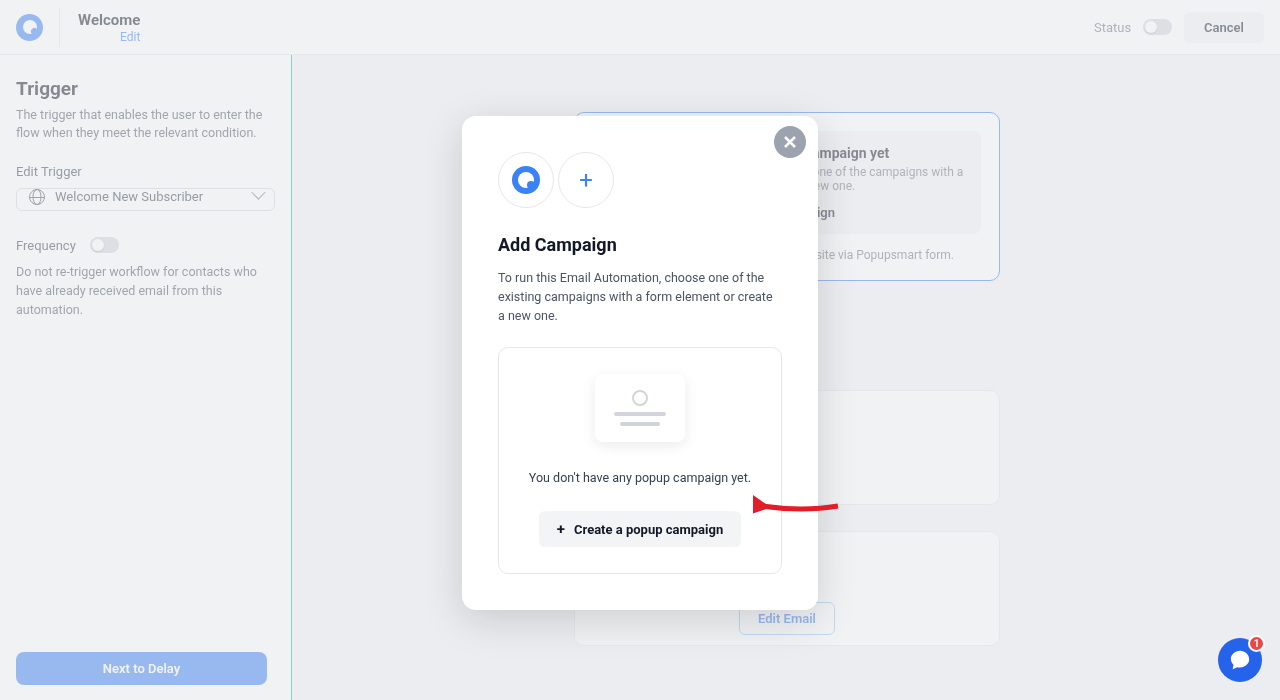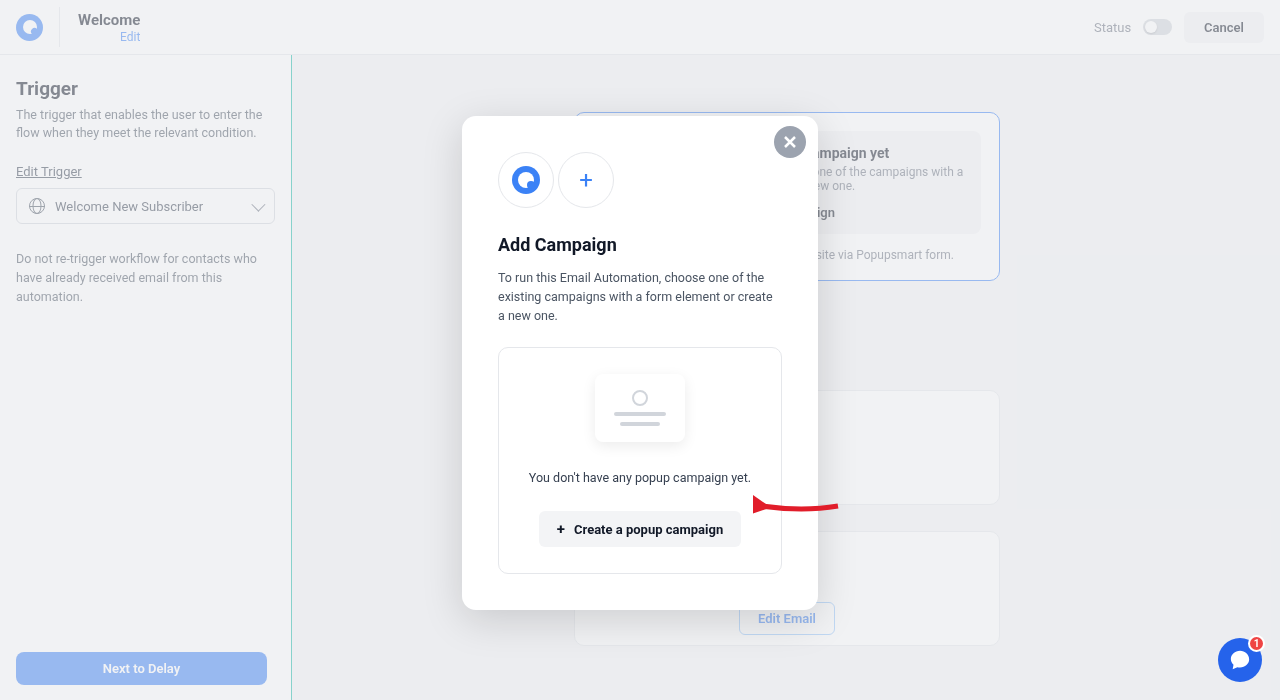--- a/index.html
+++ b/index.html
@@ -19,22 +19,22 @@
   .header-right { margin-left:auto; display:flex; align-items:center; gap:12px; }
   .status-label { font-size:13px; color:#6b7280; }
   .toggle { width:29px; height:16px; background:#d1d5db; border-radius:999px; position:relative; }
   .toggle::after { content:""; position:absolute; width:12px; height:12px; background:#fff; border-radius:50%; top:2px; left:2px; box-shadow:0 1px 2px rgba(0,0,0,.2);}
   .cancel-btn { background:#f3f4f6; border:none; border-radius:6px; padding:8px 20px; font-size:13px; font-weight:600; color:#111827;}
 
   
   .sidebar { position:absolute; left:0; top:55px; bottom:0; width:292px; background:#fff; border-right:1px solid #14b8a6; padding:22px 16px 0; }
   .trigger-h { font-size:19px; font-weight:700; color:#111827; margin-bottom:6px;}
   .trigger-desc { font-size:12.5px; color:#4b5563; line-height:1.45; margin-bottom:22px;}
-  .edit-trigger-label { font-size:13px; color:#374151; margin-bottom:9px;text-decoration:underline;}
-  .select { border:1px solid #d1d5db; border-radius:6px; height:36px; display:flex; align-items:center; padding:0 12px; font-size:13px; color:#374151; margin-bottom:26px;}
+  .edit-trigger-label { font-size:13px; color:#374151; margin-bottom:9px;}
+  .select { border:1px solid #d1d5db; border-radius:6px; height:23px; display:flex; padding:0 12px; font-size:13px; color:#374151; margin-bottom:26px;}
   .select .globe{ width:16px; height:16px; border:1.5px solid #4b5563; border-radius:50%; margin-right:10px; position:relative;}
   .select .globe::before{content:"";position:absolute;left:50%;top:-1px;bottom:-1px;width:7px;border:1.5px solid #4b5563;border-radius:50%;transform:translateX(-50%);}
   .select .globe::after{content:"";position:absolute;top:50%;left:-1px;right:-1px;height:1px;background:#4b5563;}
   .select .chev{ margin-left:auto; width:10px; height:10px; border-right:1.5px solid #6b7280; border-bottom:1.5px solid #6b7280; transform:rotate(45deg) translateY(-2px);}
   .freq-row{ display:flex; align-items:center; gap:14px; margin-bottom:10px;}
   .freq-label{ font-size:13px; color:#374151;}
   .freq-desc{ font-size:12.5px; color:#4b5563; line-height:1.5;}
   .next-btn{ position:absolute; bottom:15px; left:16px; right:24px; background:#3b82f6; color:#fff; border:none; border-radius:8px; height:33px; font-size:13px; font-weight:600;}
 
   
@@ -99,20 +99,24 @@
 
 <div class="sidebar">
   <div class="trigger-h">Trigger</div>
   <div class="trigger-desc">The trigger that enables the user to enter the flow when they meet the relevant condition.</div>
   <div class="edit-trigger-label">Edit Trigger</div>
   <div class="select">
     <span class="globe"></span>
     <span>Welcome New Subscriber</span>
     <span class="chev"></span>
   </div>
+  <div class="freq-row">
+    <span class="freq-label">Frequency</span>
+    <div class="toggle"></div>
+  </div>
   <div class="freq-desc">Do not re-trigger workflow for contacts who have already received email from this automation.</div>
   <button class="next-btn">Next to Delay</button>
 </div>
 
 <div class="canvas">
   <div class="flow-card" style="top:57px;">
     <div class="nc-box">
       <div class="nc-title">You don't have any campaign yet</div>
       <div class="nc-desc">To run this Email Automation, choose one of the campaigns with a form or create a new one.</div>
       <div class="nc-add">+ Add Campaign</div>

